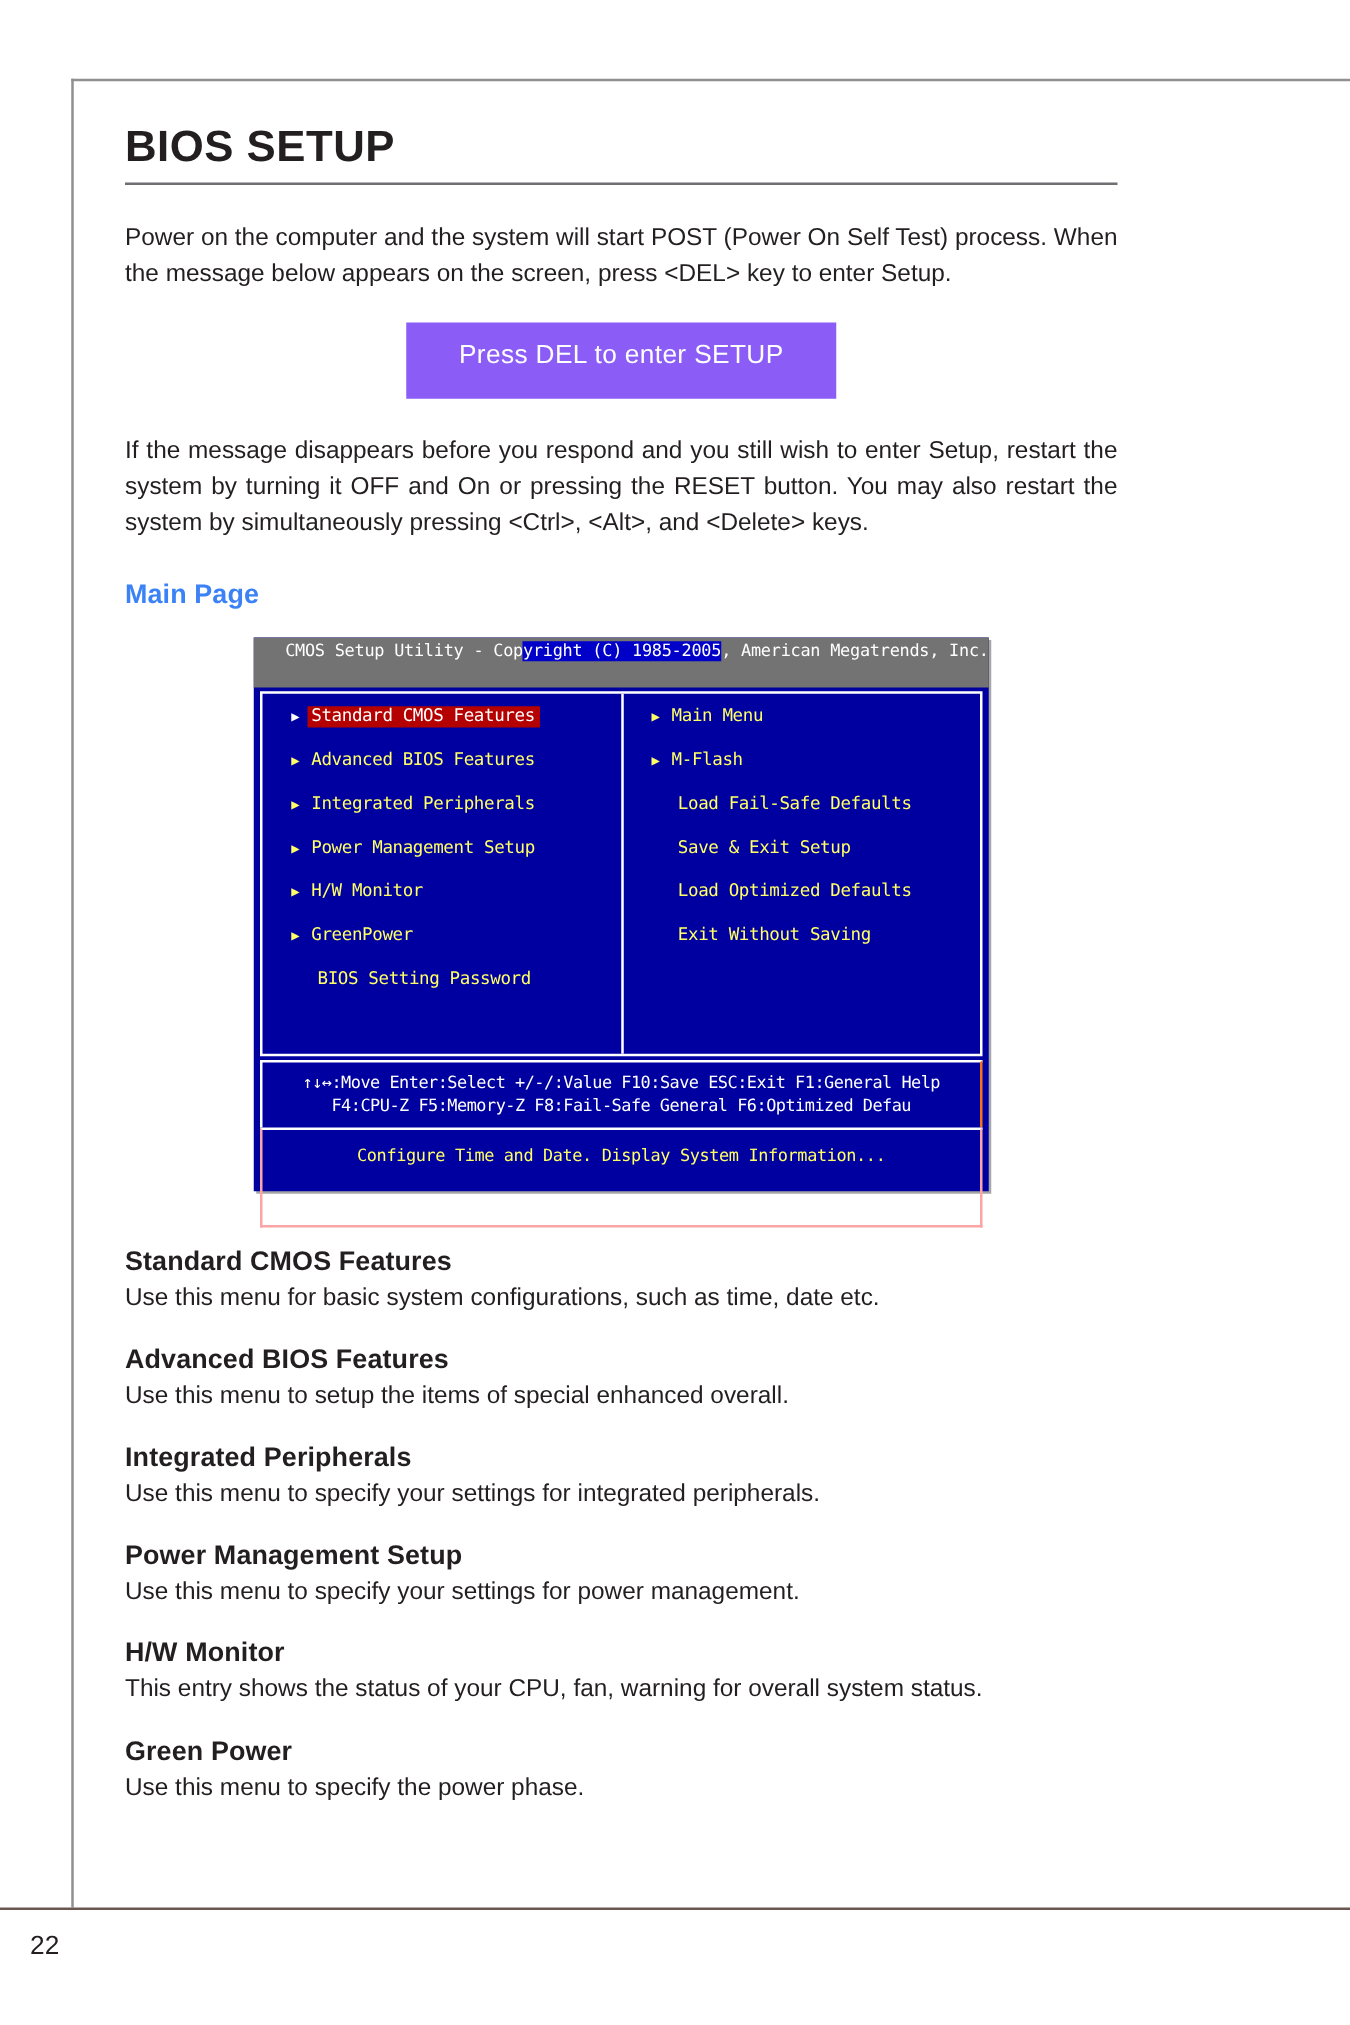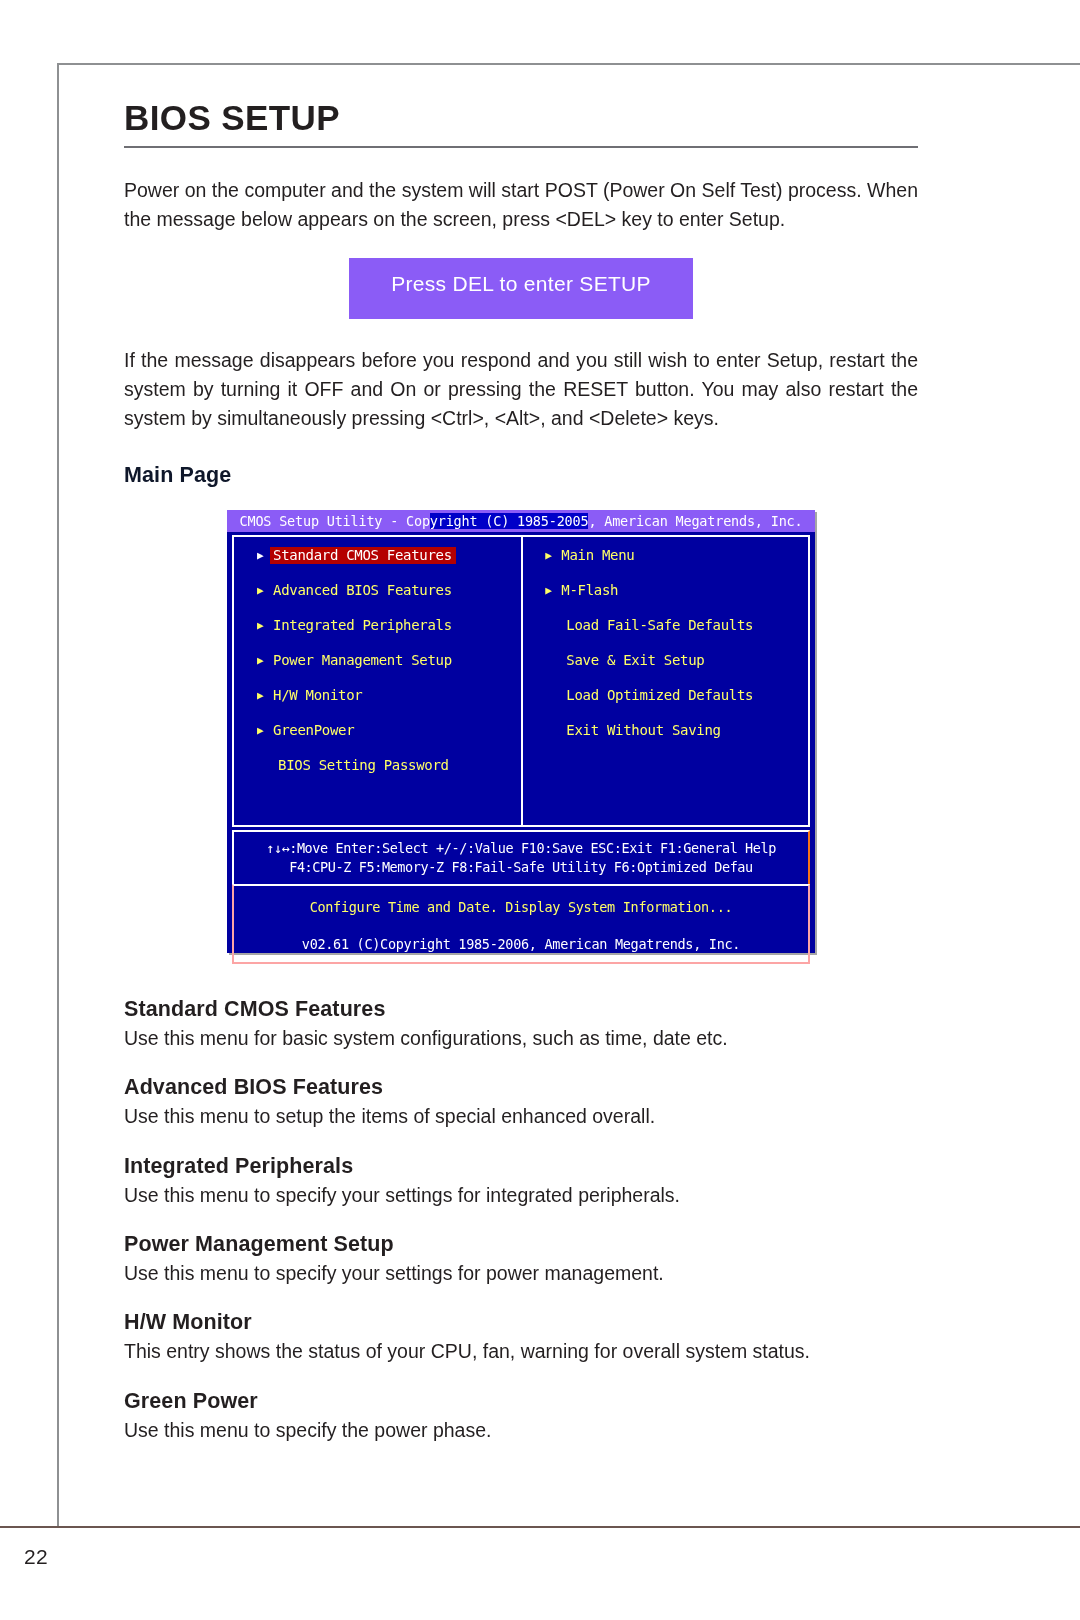--- a/index.html
+++ b/index.html
@@ -40,21 +40,21 @@
     left: 24px;
     top: 1545px;
     font-size: 21px;
     color: #231f20;
     letter-spacing: 0.2px;
   }
 
   
   #content {
     position: absolute;
-    left: 124px;
+    left: 100px;
     top: 100px;
     width: 794px;
   }
 
   h1#doc-title {
     margin: 0;
     font-size: 35px;
     font-weight: bold;
     letter-spacing: 0.4px;
     color: #231f20;
@@ -89,43 +89,43 @@
     padding: 14px 42px 23px 42px;
     text-align: right;
     letter-spacing: 0.3px;
   }
 
   
   h2.section-heading {
     margin: 0;
     font-size: 21.5px;
     font-weight: bold;
-    color: #0f172a;
+    color: #3b82f6;
     letter-spacing: 0.1px;
   }
   #main-page-heading { margin-top: 30px; }
 
   
   #bios-shot {
     position: relative;
     margin: 22px auto 0 auto;
     width: 588px;
     height: 443px;
     background: #0000a0;
     font-family: "DejaVu Sans Mono", "Liberation Mono", monospace;
     box-sizing: border-box;
     box-shadow: 2px 2px 0 rgba(0,0,0,0.35);
   }
   #bios-titlebar {
-    height: 22px;
-    background: #8b5cf6;
+    height: 40px;
+    background: #737373;
     color: #ffffff;
     font-size: 13.5px;
     line-height: 22px;
-    text-align: center;
+    text-align: right;
     letter-spacing: -0.2px;
     white-space: nowrap;
   }
   #bios-titlebar .hl { background: #0000c8; }
 
   #bios-body {
     position: relative;
     margin: 3px 5px 0 5px;
     height: 292px;
     border: 2px solid #ffffff;
@@ -308,21 +308,21 @@
           </div>
           <div class="bios-item noindent">
             <span class="bios-arrow blank">▶</span>
             <span class="bios-label">Exit Without Saving</span>
           </div>
         </div>
     </div>
 
     <div id="bios-help">
       <div class="bios-help-line">↑↓↔:Move  Enter:Select  +/-/:Value  F10:Save  ESC:Exit  F1:General Help</div>
-      <div class="bios-help-line">F4:CPU-Z    F5:Memory-Z    F8:Fail-Safe Utility    F6:Optimized Defau</div>
+      <div class="bios-help-line">F4:CPU-Z    F5:Memory-Z    F8:Fail-Safe General    F6:Optimized Defau</div>
     </div>
 
     <div id="bios-status">
       <div id="bios-status-line">Configure Time and Date.  Display System Information...</div>
       <div id="bios-version-line">v02.61 (C)Copyright 1985-2006, American Megatrends, Inc.</div>
     </div>
 
   </div>
 
   <div id="descriptions">

